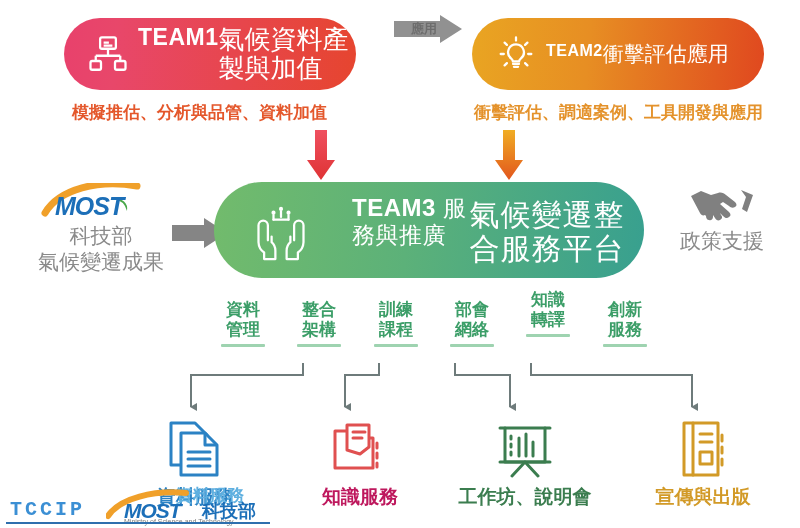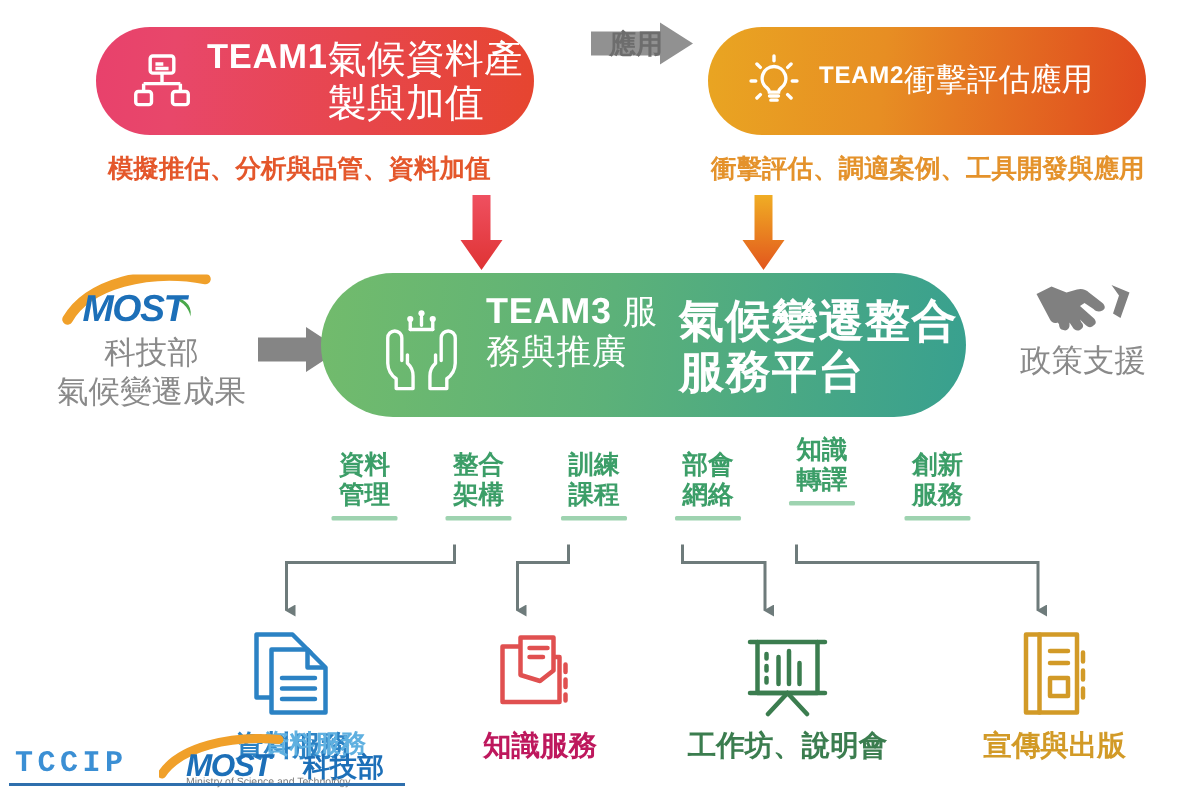--- a/index.html
+++ b/index.html
@@ -41,39 +41,40 @@
   }
   #team2 .glyph{width:60px;}
   #team2 .t-code{font-size:16px;}
   #team2 .t-name{font-size:21px;}
 
   #team3{
     left:214px;top:182px;width:430px;height:96px;
     background:linear-gradient(95deg,#72bb6c 0%,#5cb179 45%,#38a08f 100%);
     border-radius:999px;
     padding-left:24px;
+    gap:28px;
   }
   #team3 .glyph{width:86px;}
   #team3 .t-code{font-size:24px;}
   #team3 .t-code .sub{font-weight:normal;font-size:23px;}
-  #team3 .t-name{font-size:30px;font-weight:bold;letter-spacing:1px;margin-top:3px;}
+  #team3 .t-name{font-size:30px;font-weight:normal;letter-spacing:1px;margin-top:3px;}
 
   
   .subcap{
     position:absolute;font-size:17px;font-weight:bold;white-space:nowrap;
   }
   #sub1{left:72px;top:101px;color:#e4572b;}
   #sub2{left:474px;top:101px;color:#e4922b;}
 
   
   .exarrow{position:absolute;}
   .exarrow .lbl{
     position:absolute;left:0;top:0;width:100%;height:100%;
     display:flex;align-items:center;justify-content:center;
-    font-size:18px;color:#6d6d6d;font-weight:bold;
+    font-size:13px;color:#6d6d6d;font-weight:bold;
     padding-right:8px;box-sizing:border-box;
   }
   .exarrow.left .lbl{padding-right:0;padding-left:8px;}
   #ex-apply{left:392px;top:13px;width:72px;height:32px;}
   #ex-need{left:392px;top:54px;width:72px;height:32px;}
 
   
   .downarrow{position:absolute;width:30px;height:52px;}
   #da-red{left:306px;top:130px;}
   #da-orange{left:494px;top:130px;}

